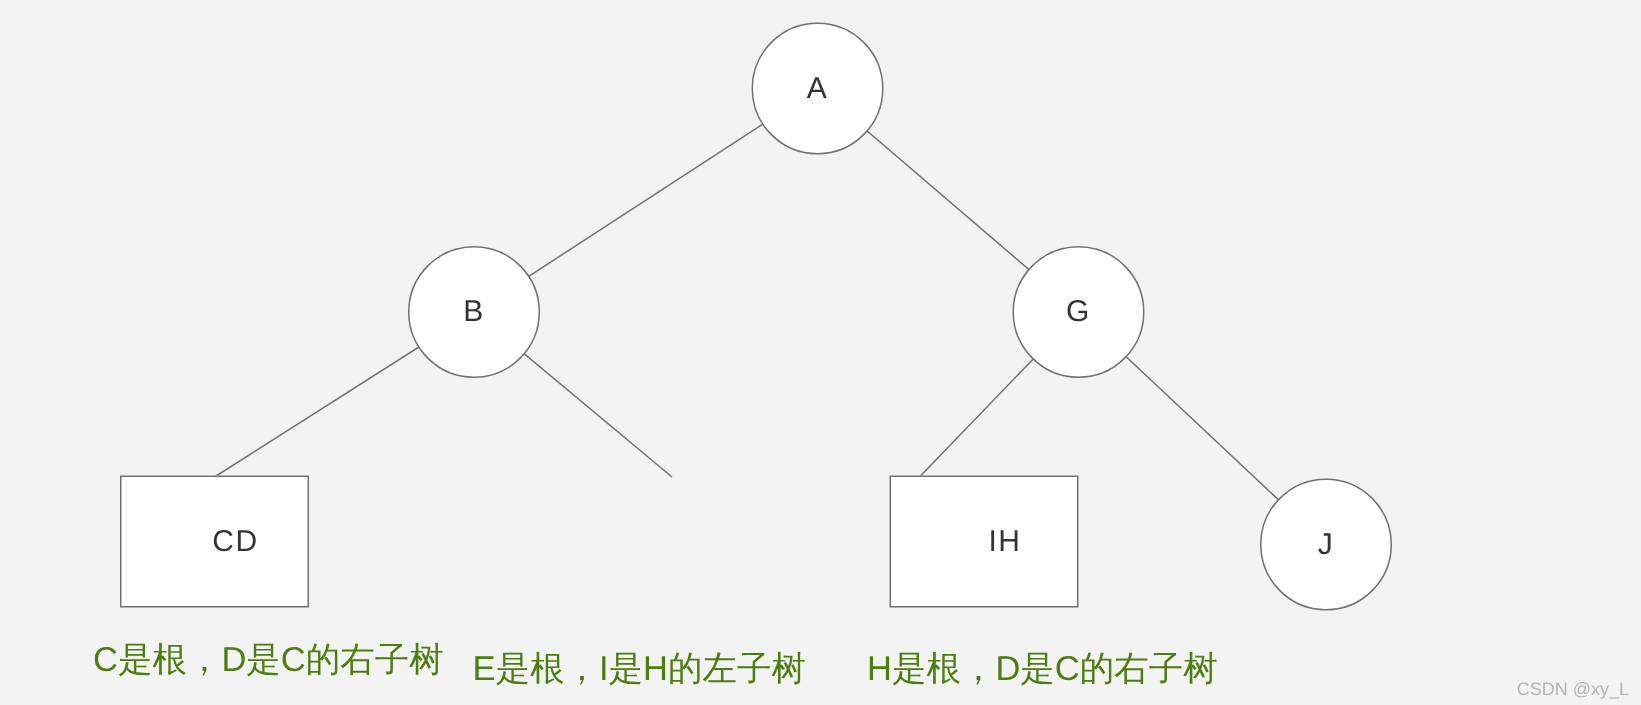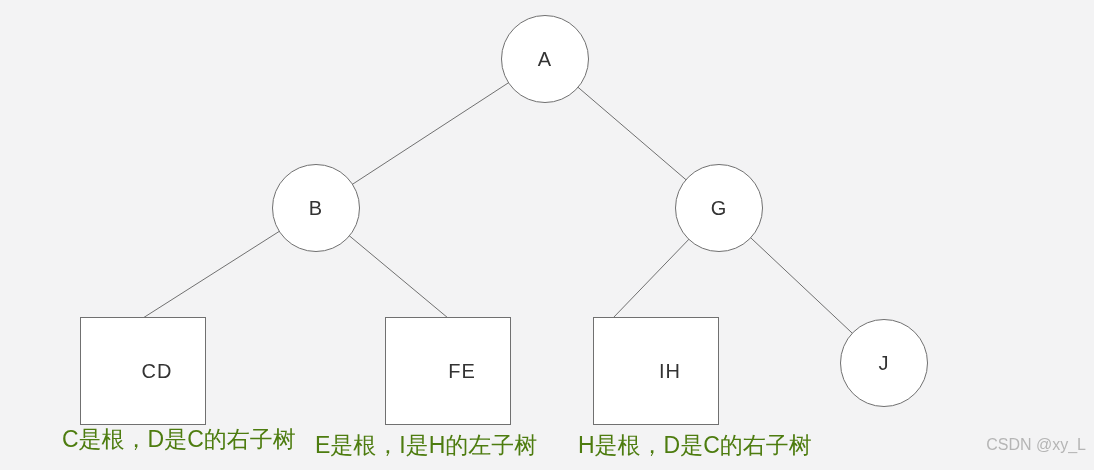--- a/index.html
+++ b/index.html
@@ -35,34 +35,34 @@
     color: #333333;
     letter-spacing: 1px;
   }
   .node.circle {
     width: 88px;
     height: 88px;
     border-radius: 50%;
   }
   .node.rect {
     width: 126px;
-    height: 108px;
+    height: 88px;
     padding-left: 28px;
   }
   .caption {
     position: absolute;
     font-size: 23px;
     color: #4d7c0f;
     white-space: nowrap;
   }
   .watermark {
     position: absolute;
     right: 8px;
-    bottom: 16px;
-    font-size: 16px;
+    bottom: 4px;
+    font-size: 12px;
     color: #b5b5b5;
     white-space: nowrap;
   }
 </style>
 </head>
 <body>
 
 <div class="canvas">
 
   <svg class="edges" viewBox="0 0 1094 470" xmlns="http://www.w3.org/2000/svg">
@@ -83,23 +83,20 @@
   </div>
 
   <div class="node circle" style="left:675px; top:164px;">
     <span>G</span>
   </div>
 
   <div class="node rect" style="left:80px; top:317px;">
     <span>CD</span>
   </div>
 
-  <div class="node rect" style="left:385px; top:317px;">
-    <span>FE</span>
-  </div>
 
   <div class="node rect" style="left:550px; top:317px;margin-left:43px;">
     <span>IH</span>
   </div>
 
   <div class="node circle" style="left:840px; top:319px;">
     <span>J</span>
   </div>
 
   <div class="caption" style="left:62px; top:424px;">C是根，D是C的右子树</div>

